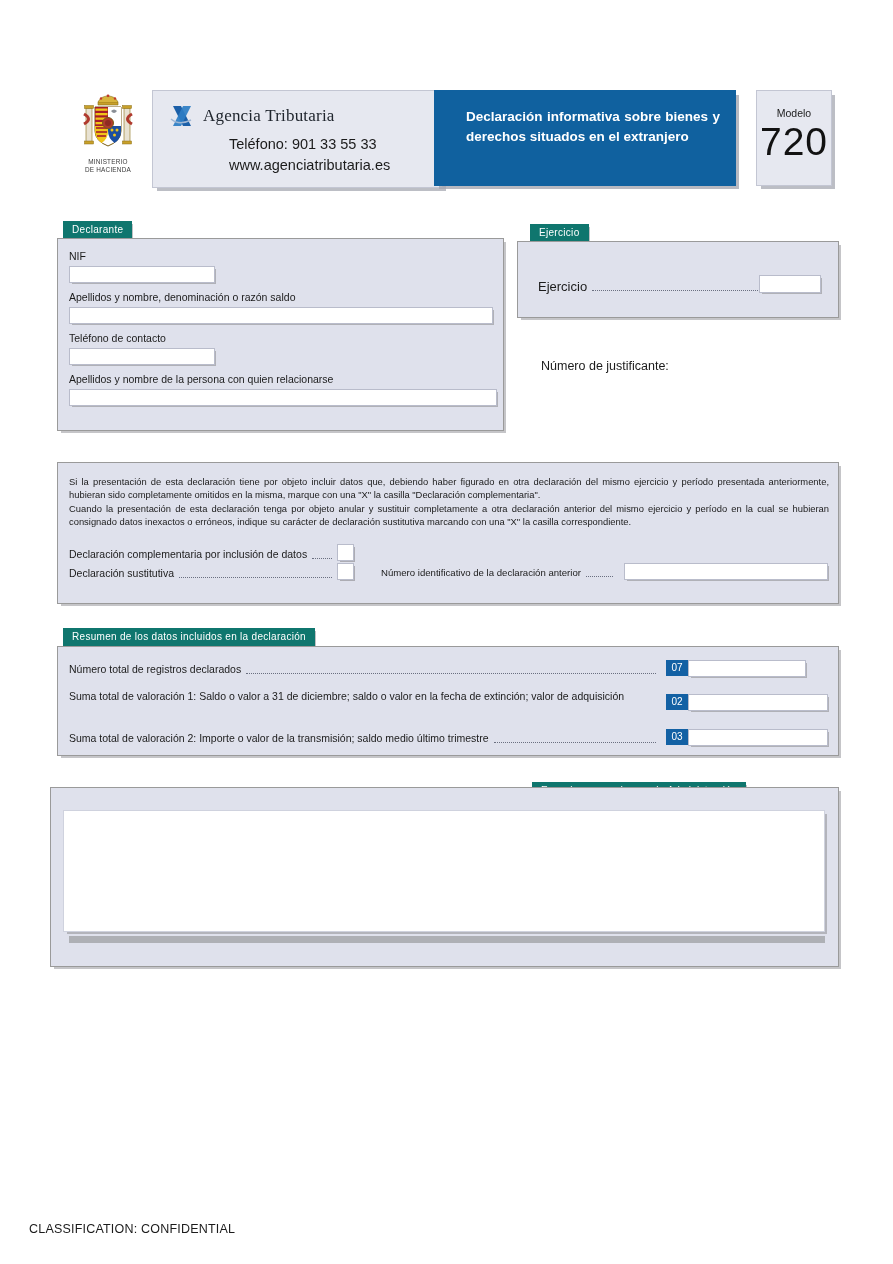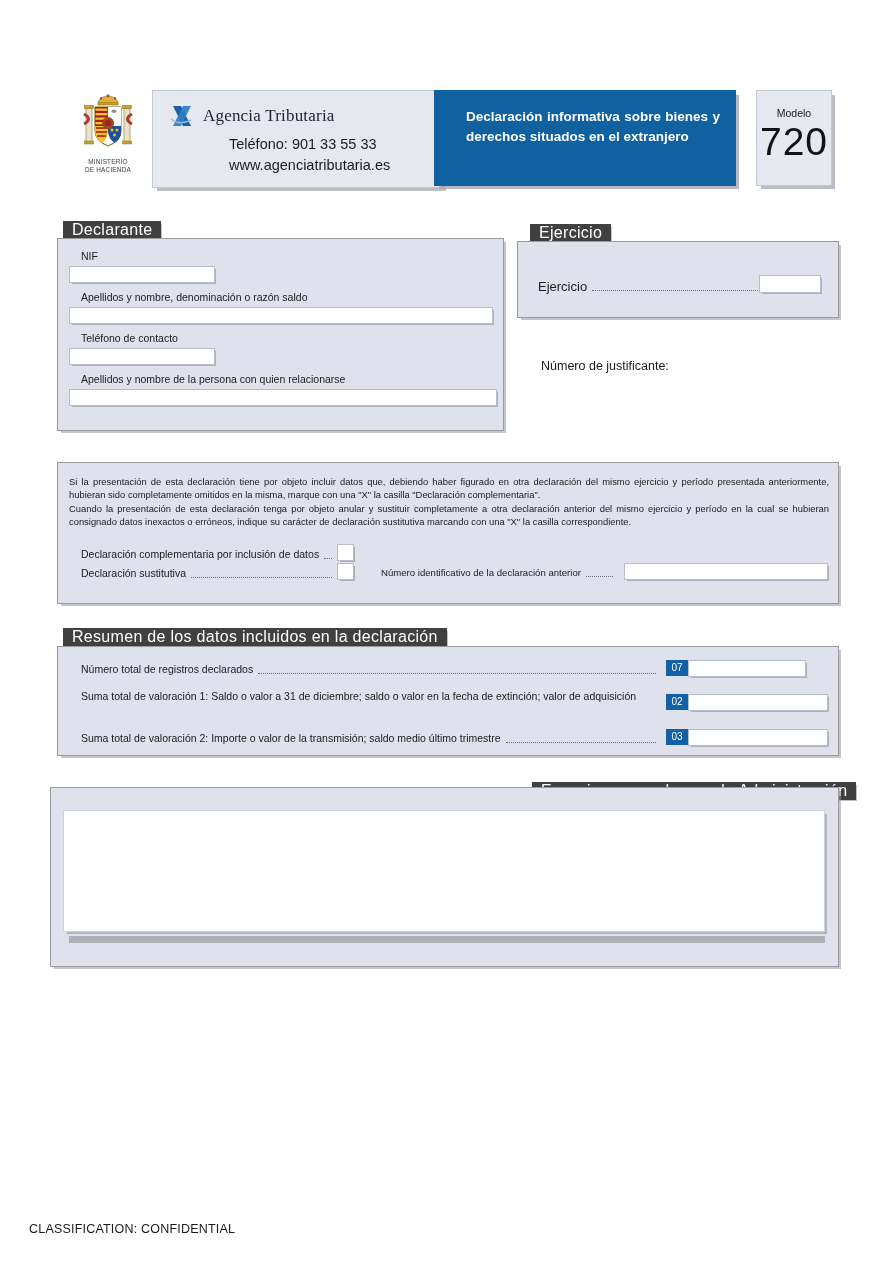--- a/index.html
+++ b/index.html
@@ -26,42 +26,41 @@
   .panel {
     background: #dfe1ec;
     border: 1px solid #9a9a9a;
     box-sizing: border-box;
   }
   .panel-shadow {
     box-shadow: 3px 3px 0 -1px rgba(150,150,155,.55);
   }
   .tab {
     position: absolute;
-    background: #404040;
+    background: #0f766e;
     color: #ffffff;
-    font-size: 16px;
+    font-size: 10px;
     letter-spacing: .3px;
     padding: 2px 9px 3px 9px;
     white-space: nowrap;
     box-sizing: border-box;
     line-height: 13px;
     box-shadow: 2px 2px 0 -1px rgba(150,150,155,.6);
   }
   .field {
     background: #ffffff;
     border: 1px solid #b9bccb;
     box-sizing: border-box;
     box-shadow: 2px 2px 0 -1px rgba(150,150,155,.65);
   }
   .lbl {
     font-size: 10.5px;
     color: #1b1b1b;
     line-height: 13px;
     white-space: nowrap;
-    margin-left: 12px;
   }
 
   
   .hdr-emblem-box {
     left: 66px; top: 90px; width: 84px; height: 108px;
   }
   .emblem-wrap {
     position: absolute;
     left: 0; top: 0; width: 84px; height: 108px;
     display: flex; flex-direction: column;

